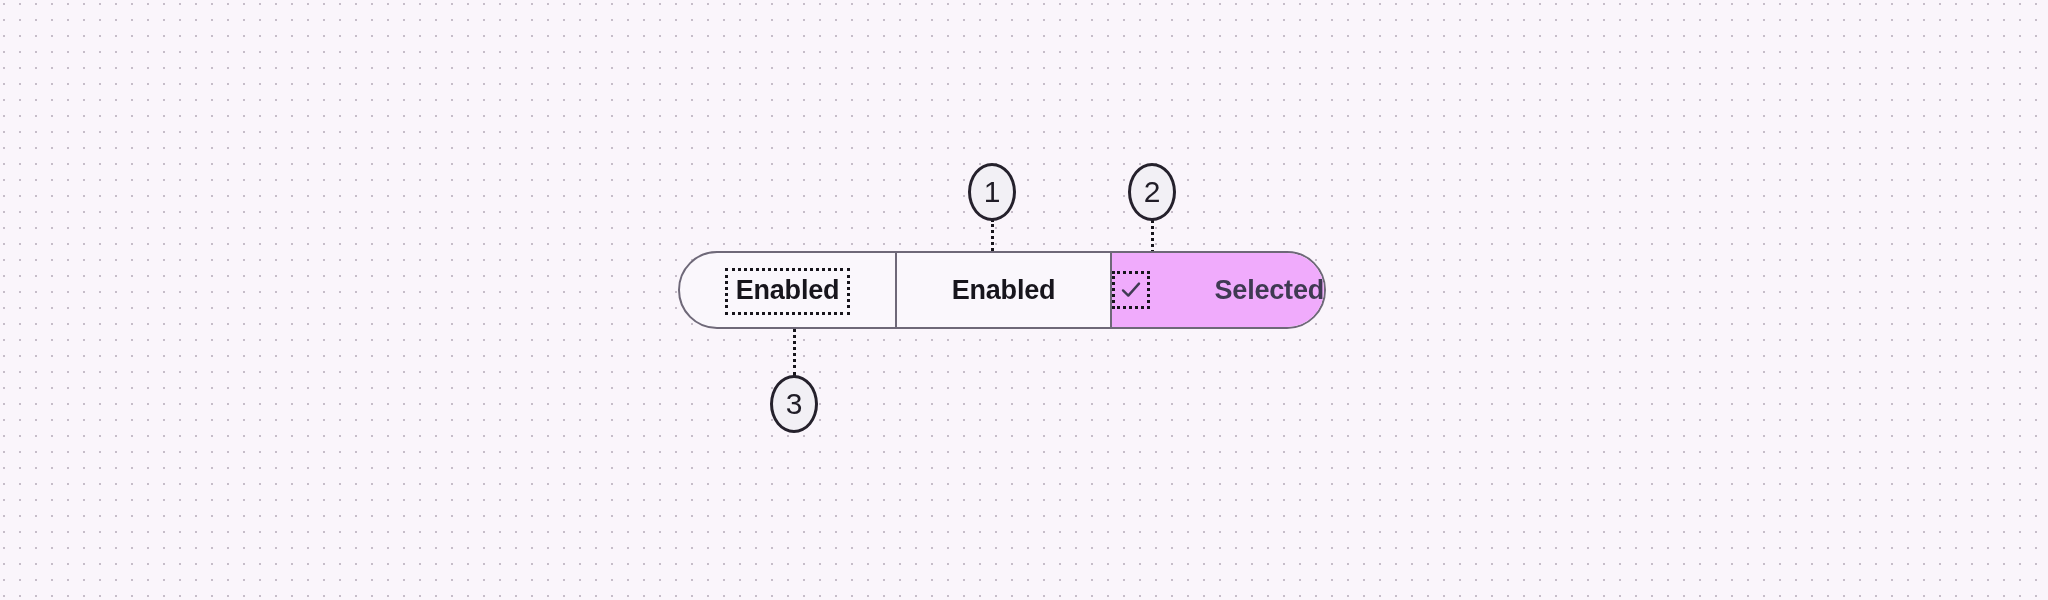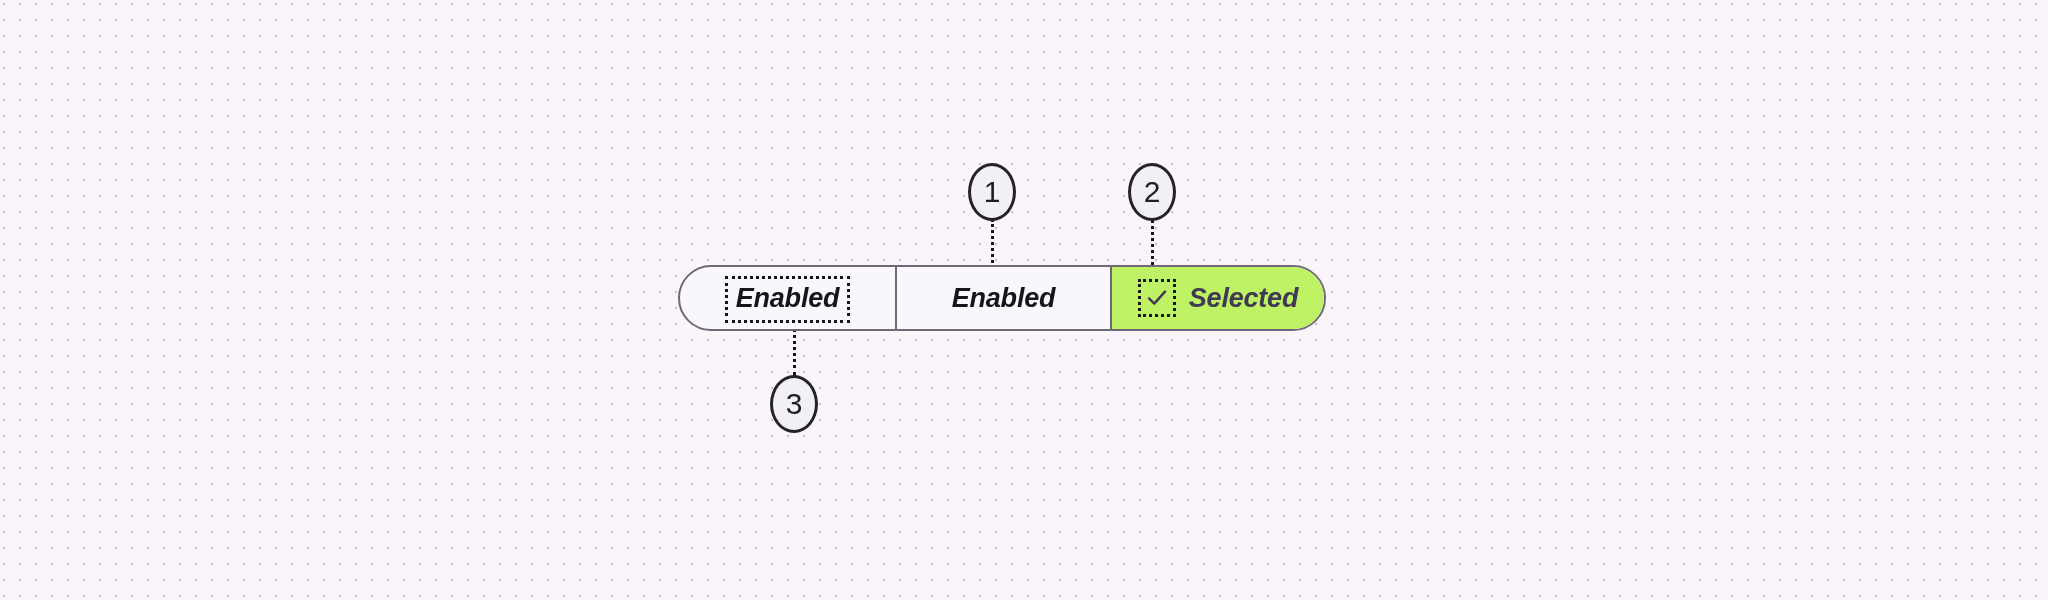--- a/index.html
+++ b/index.html
@@ -23,53 +23,53 @@
     background-image:
       radial-gradient(circle at 1px 1px, #c6bdc9 1.1px, rgba(0,0,0,0) 1.2px);
     background-size: 16px 16px;
     background-position: 19px 19px;
   }
 
   
   #segmented-control {
     position: absolute;
     left: 678px;
-    top: 265px;
+    top: 251px;
     width: 648px;
-    height: 66px;
+    height: 78px;
     box-sizing: border-box;
     border: 2px solid #6e6878;
     border-radius: 39px;
     background: #faf7fc;
     display: flex;
     overflow: hidden;
     z-index: 5;
-    font-style: italic;
   }
 
   .segment {
     position: relative;
     box-sizing: border-box;
     display: flex;
     align-items: center;
     justify-content: center;
     height: 100%;
     background: transparent;
   }
 
   .segment.seg-first  { width: 215px; }
   .segment.seg-middle {
     width: 217px;
     border-left: 2px solid #6e6878;
     border-right: 2px solid #6e6878;
   }
   .segment.seg-last   {
     width: 212px;
-    background: #bef264;
+    background: #f0abfc;
     gap: 13px;
+    justify-content: space-between;
   }
 
   .seg-label {
     font-size: 27px;
     font-weight: 700;
     letter-spacing: -0.2px;
     color: #17151c;
     white-space: nowrap;
     line-height: 1;
   }

